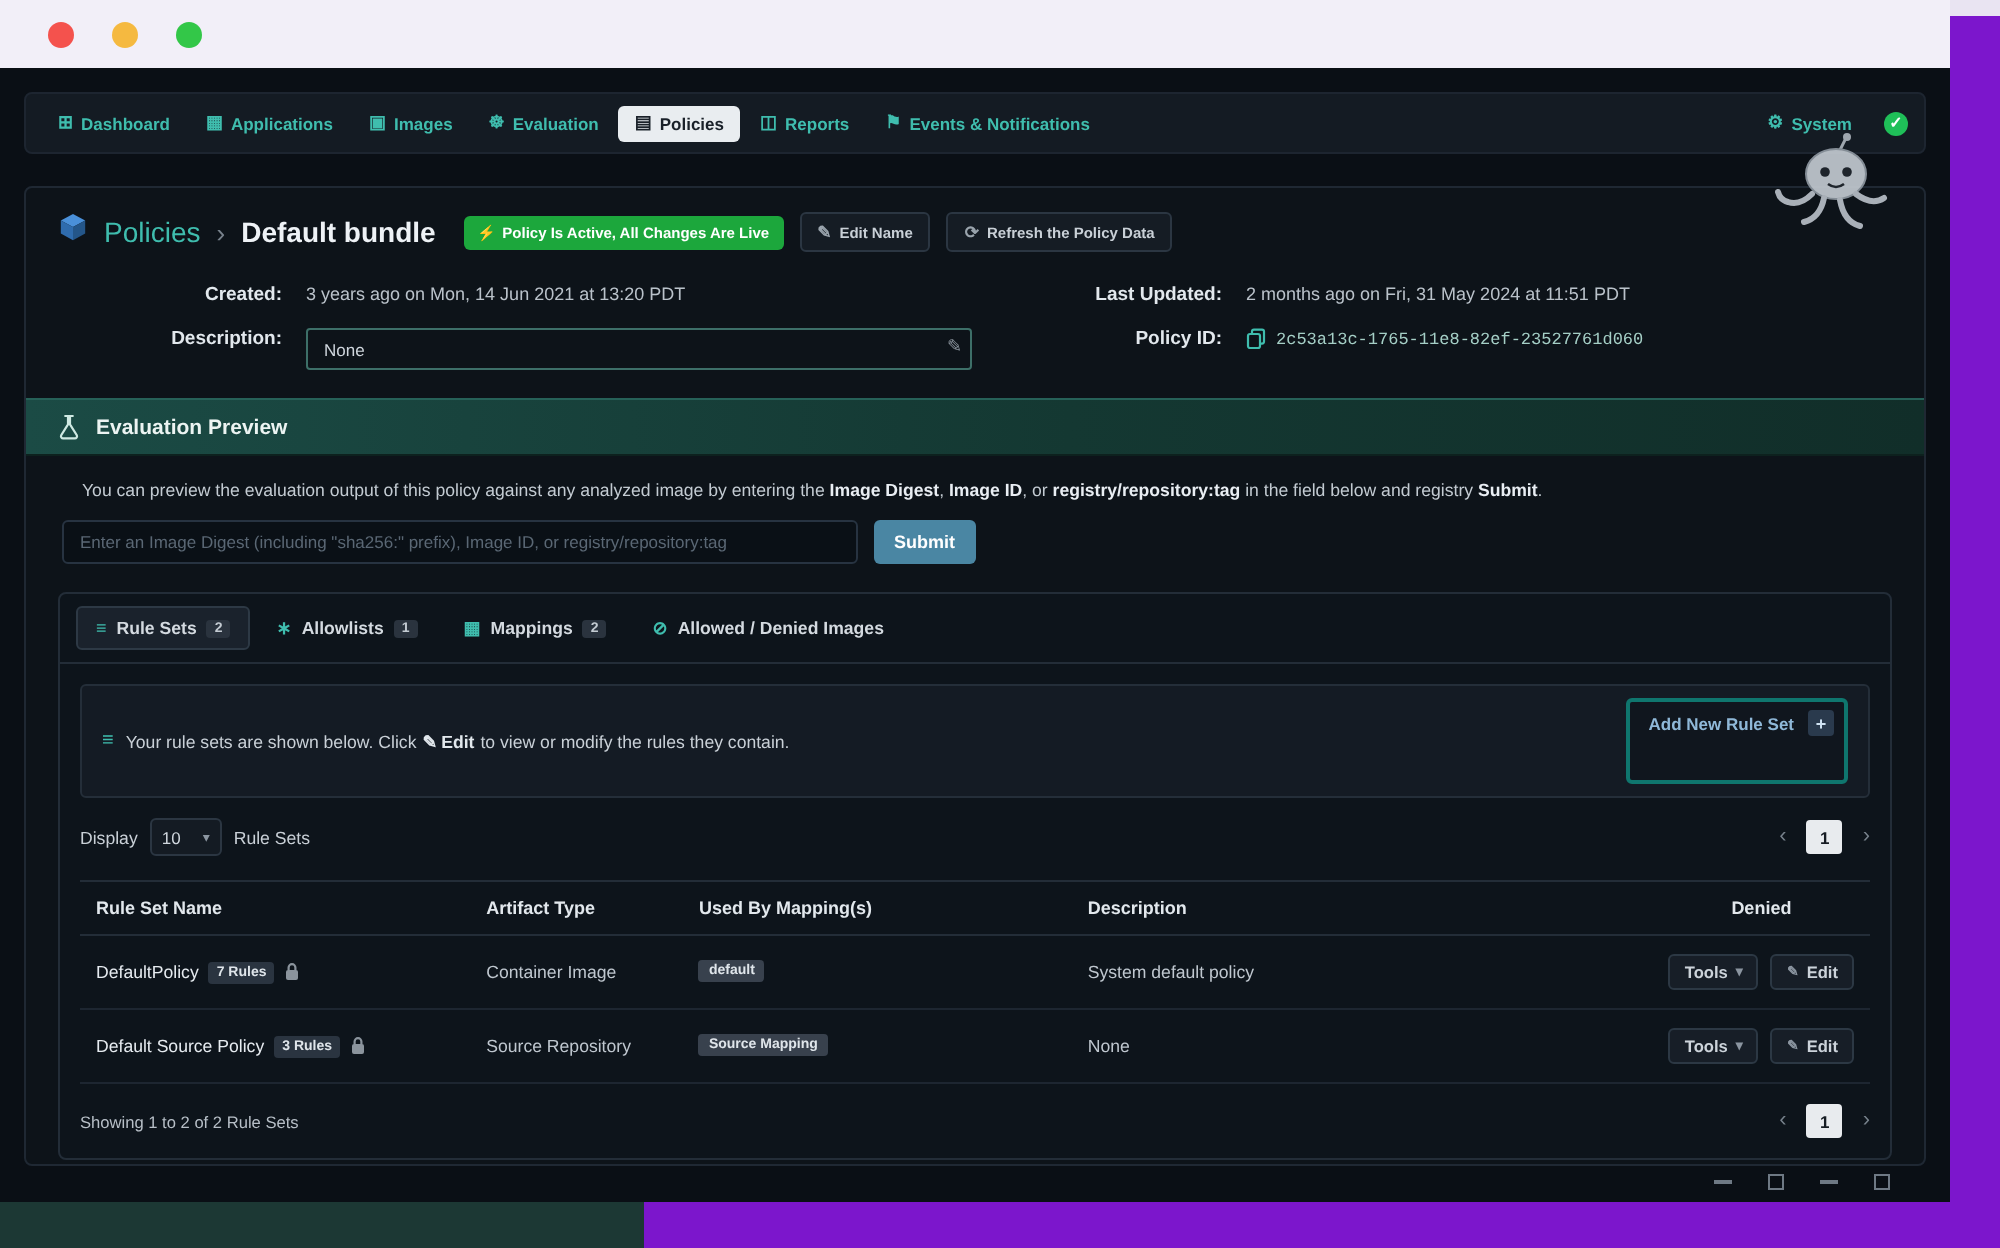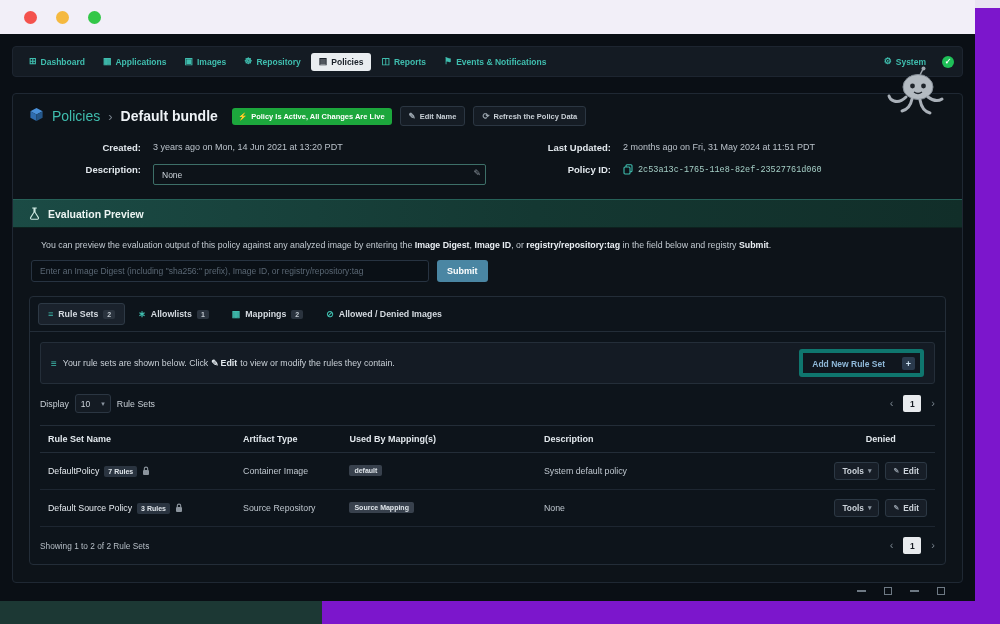--- a/index.html
+++ b/index.html
@@ -73,22 +73,22 @@
   .tab{display:inline-flex;align-items:center;gap:5px;font-size:8.8px;font-weight:700;color:#d4dae0;
     padding:5px 9px;border-radius:3px;border:1px solid transparent;cursor:pointer;white-space:nowrap;}
   .tab .ti{color:#3fbdae;font-size:9px;}
   .tab.active{background:#1a222c;border-color:#2d3945;}
   .tbadge{background:#2a333e;color:#c3cbd2;font-size:7px;font-weight:700;padding:1px 4px;border-radius:2px;}
   .card-body{padding:10px;}
   .info-bar{display:flex;align-items:center;background:#141b24;border:1px solid #242e39;border-radius:3px;
     padding:6px 10px;font-size:8.8px;color:#c9d0d7;gap:3px;}
   .ib-ico{color:#3fbdae;font-size:10px;margin-right:3px;}
   .ib-edit{display:inline-flex;align-items:center;gap:2px;color:#e2e8ed;font-weight:700;}
-  .add-btn{margin-left:auto;display:inline-flex;align-items:center;gap:17px;background:#10161e;
-    border:4px solid #0f766e;color:#8fb8d8;font-size:8.5px;font-weight:700;padding:4px 5px 3px 9px;
+  .add-btn{margin-left:auto;display:inline-flex;align-items:center;gap:7px;background:#10161e;
+    border:2px solid #0f766e;color:#8fb8d8;font-size:8.5px;font-weight:700;padding:4px 5px 22px 9px;
     border-radius:3px;cursor:pointer;font-family:"Liberation Sans",sans-serif;}
   .add-plus{width:13px;height:13px;border-radius:2px;background:#2a3a4d;color:#cfe2f2;display:grid;
     place-items:center;font-size:9px;}
   .controls{margin-top:10px;display:flex;align-items:center;font-size:8.8px;color:#c9d0d7;gap:6px;}
   .select-box{width:36px;height:19px;background:#141b23;border:1px solid #2b3642;border-radius:3px;
     display:flex;align-items:center;justify-content:space-between;padding:0 5px;font-size:8.5px;
     color:#cfd6dd;box-sizing:border-box;cursor:pointer;}
   .select-box .caret{font-size:7px;color:#8b95a0;}
   .filter-group{margin-left:238px;display:flex;align-items:center;gap:6px;}
   .filter-input{width:118px;height:19px;background:#0d141b;border:1px solid #2b3642;border-radius:3px;
@@ -142,21 +142,21 @@
       <div class="nav-item">
         <span class="ni">▦</span>
         <span>Applications</span>
       </div>
       <div class="nav-item">
         <span class="ni">▣</span>
         <span>Images</span>
       </div>
       <div class="nav-item">
         <span class="ni">☸</span>
-        <span>Repository</span>
+        <span>Evaluation</span>
       </div>
       <div class="nav-item active">
         <span class="ni">▤</span>
         <span>Policies</span>
       </div>
       <div class="nav-item">
         <span class="ni">◫</span>
         <span>Reports</span>
       </div>
       <div class="nav-item">

